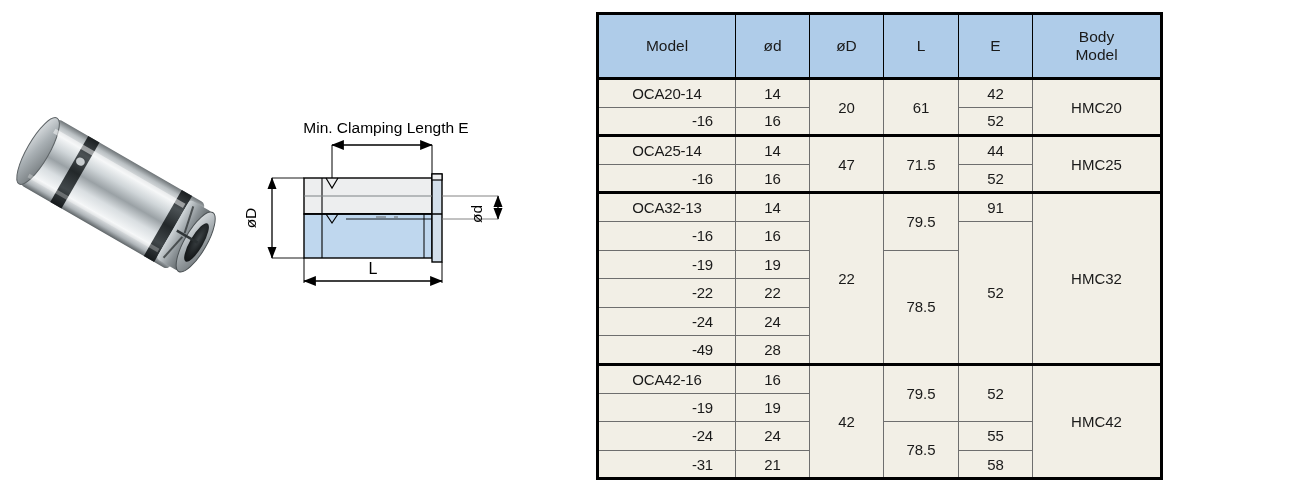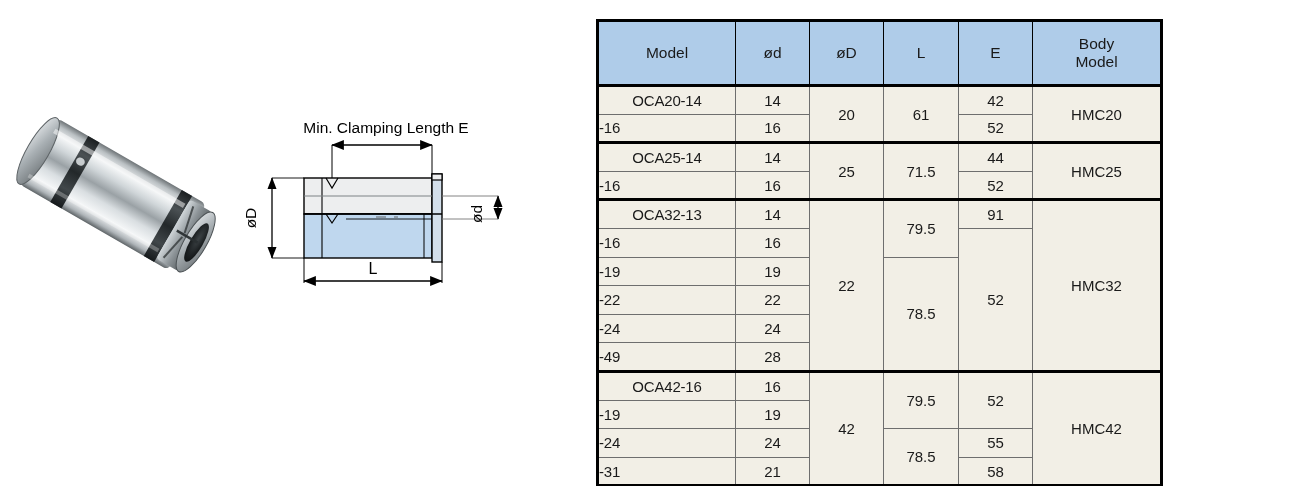--- a/index.html
+++ b/index.html
@@ -14,21 +14,21 @@
 
   
   .photo-wrap{position:absolute;left:0;top:96px;width:232px;height:200px;}
   .photo-svg{display:block;}
 
   
   .draw-wrap{position:absolute;left:236px;top:118px;width:300px;height:176px;}
   .draw-svg{display:block;}
 
   
-  .table-wrap{position:absolute;left:596px;top:19px;}
+  .table-wrap{position:absolute;left:596px;top:12px;}
   table.spec{
     border-collapse:collapse;
     table-layout:fixed;
     background:#F2EFE6;
     border:3px solid #000;
   }
   table.spec td,table.spec th{
     border:1px solid #6e6e6e;
     text-align:center;
     vertical-align:middle;
@@ -56,21 +56,21 @@
 
   tbody tr{height:28.6px;}
   td.model{
     background:#D6E8F7;
     font-weight:bold;
     font-size:16px;
     letter-spacing:-0.2px;
     margin-top:28px;
   }
   td.model.first{text-align:center;}
-  td.model.cont{text-align:left;}
+  td.model.cont{text-align:right;padding-right:22px;}
 
   
   tr.grp-start > td{border-top:3px solid #000;}
   tbody tr:last-child > td{border-bottom:0;}
 
   
   td.model, thead th.c-model{border-right:3px solid #000;}
   td.bodycol, thead th.c-body{border-left:3px solid #000;}
 
   td.bodycol{font-size:16px;}
@@ -228,21 +228,21 @@
             <td class="bodycol" rowspan="2">HMC20</td>
           </tr>
           <tr>
             <td class="model cont">-16</td>
             <td class="val">16</td>
             <td class="val" rowspan="1">52</td>
           </tr>
           <tr class="grp-start">
             <td class="model first">OCA25-14</td>
             <td class="val">14</td>
-            <td class="val" rowspan="2">25</td>
+            <td class="val" rowspan="2">47</td>
             <td class="val" rowspan="2">71.5</td>
             <td class="val" rowspan="1">44</td>
             <td class="bodycol" rowspan="2">HMC25</td>
           </tr>
           <tr>
             <td class="model cont">-16</td>
             <td class="val">16</td>
             <td class="val" rowspan="1">52</td>
           </tr>
           <tr class="grp-start">

